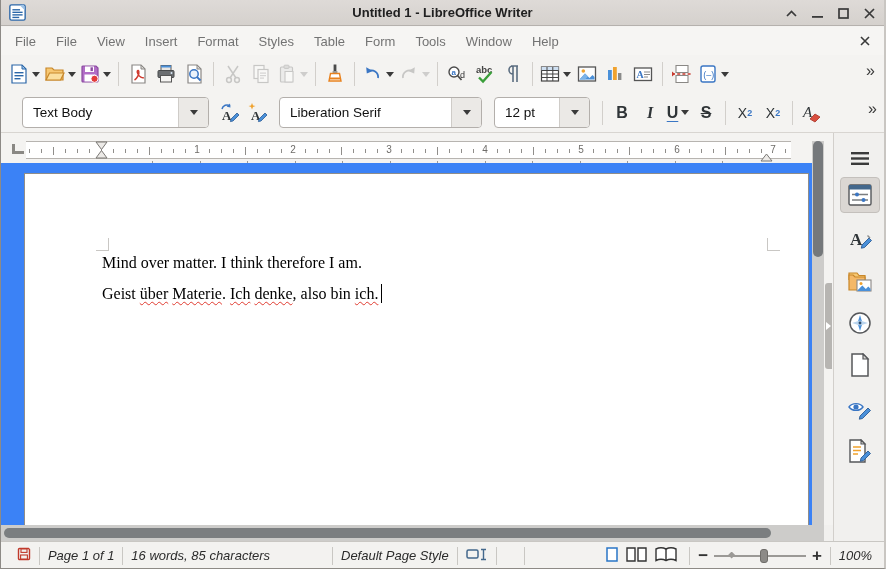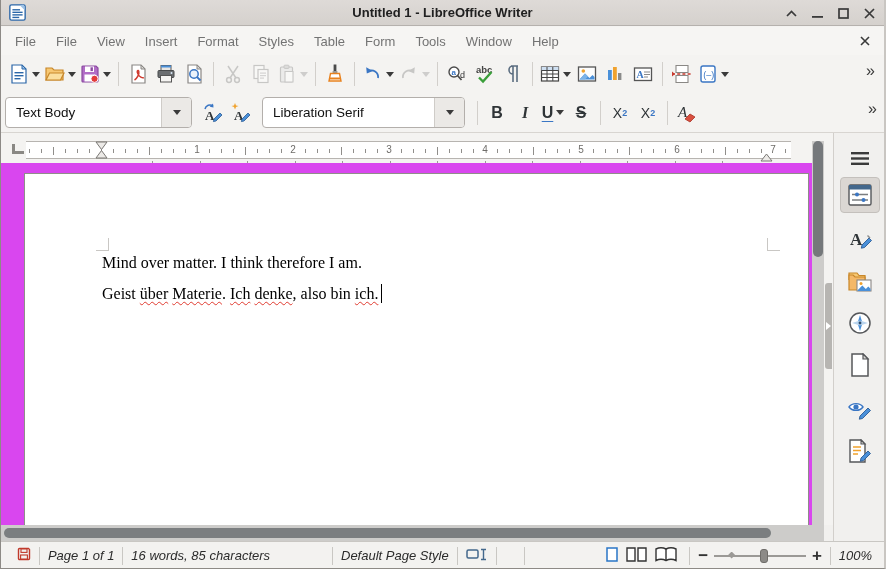--- a/index.html
+++ b/index.html
@@ -20,21 +20,21 @@
   
   #menubar { position:absolute; left:0; top:27px; width:100%; height:28px; background:#f6f5f3;
              display:flex; align-items:center; padding-left:4px; }
   .menu-item { padding:4px 10px; color:#737373; }
   #menubar-close { position:absolute; right:14px; top:7px; }
 
   
   #std-toolbar { position:absolute; left:0; top:55px; width:100%; height:38px; background:#f4f3f1;
                  display:flex; align-items:center; padding-left:6px; }
   #fmt-toolbar { position:absolute; left:0; top:93px; width:100%; height:40px; background:#f4f3f1;
-                 border-bottom:1px solid #d8d5d1; display:flex; align-items:center; padding-left:4px; }
+                 border-bottom:1px solid #d8d5d1; display:flex; align-items:center; padding-left:21px; }
   .tbtn { height:28px; min-width:28px; padding:0 2px; display:flex; align-items:center; justify-content:center; border-radius:3px; }
   .drop { width:0; height:0; border-left:4px solid transparent; border-right:4px solid transparent;
           border-top:5px solid #3a3a3a; margin-left:3px; }
   .dis { opacity:.42; filter:grayscale(1); }
   .vsep { width:1px; height:24px; background:#d2cfcb; margin:0 5px; }
   .overflow { font-size:16px; color:#3a3a3a; letter-spacing:-1px; }
   #std-overflow { position:absolute; right:10px; top:62px; }
   #fmt-overflow { position:absolute; right:8px; top:100px; }
 
   .combo { height:31px; background:#fff; border:1px solid #b3afab; border-radius:4px;
@@ -52,21 +52,21 @@
            border-top:1px solid #b7b4b0; border-bottom:1px solid #b7b4b0; }
   .tick { position:absolute; top:7px; width:1px; height:4px; background:#908e8b; }
   .tick.med { top:5px; height:8px; }
   .rnum { position:absolute; top:2px; font-size:10px; color:#6e6c69; transform:translateX(-50%); }
   .tabmark { position:absolute; top:19px; width:7px; height:4px; border-bottom:1px solid #9a9895; }
   .tabmark::after { content:""; position:absolute; left:3px; top:0; width:1px; height:4px; background:#9a9895; }
   #indent-marker { position:absolute; left:94px; top:-1px; }
   #right-indent-marker { position:absolute; left:759px; top:8px; }
 
   
-  #doc-area { position:absolute; left:0; top:163px; width:811px; height:362px; background:#d946ef; overflow:hidden; }
+  #doc-area { position:absolute; left:0; top:163px; width:811px; height:362px; background:#3b82f6; overflow:hidden; }
   #page { position:absolute; left:23px; top:10px; width:785px; height:600px; background:#fff; border:1px solid #8f8d8a; }
   .corner-mark-tl { position:absolute; left:71px; top:64px; width:13px; height:13px;
                     border-right:1px solid #c9c7c4; border-bottom:1px solid #c9c7c4; }
   .corner-mark-tr { position:absolute; left:742px; top:64px; width:13px; height:13px;
                     border-left:1px solid #c9c7c4; border-bottom:1px solid #c9c7c4; }
   .docline { position:absolute; left:77px; font-family:"Liberation Serif", serif; font-size:16px; color:#000; white-space:pre; }
   #line1 { top:80px; }
   #line2 { top:111px; }
   .sq { text-decoration:underline; text-decoration-style:wavy; text-decoration-color:#e03b30;
         text-decoration-thickness:1px; text-underline-offset:2px;font-family:Liberation Serif, serif; }
@@ -347,20 +347,26 @@
     </div>
     <div class="tbtn">
       <svg width="22" height="22" viewBox="0 0 22 22">
           <path d="M6 1l1 2.5L9.5 4 7 5l-1 2.5L5 5 2.5 4 5 3.5z" fill="#f0a22e"></path>
           <text x="5" y="18" font-family="Liberation Serif, serif" font-size="13" font-weight="bold" fill="#2f3437">A</text>
           <path d="M13 17l6-6 2 2-6 6-2.6.6z" fill="#4a90d9" stroke="#2a5a94" stroke-width="0.8"></path>
         </svg>
     </div>
     <div class="combo" style="width:203px; margin-left:8px">
       <span class="val">Liberation Serif</span>
+      <span class="arrow">
+          <span class="drop" style="margin:0"></span>
+        </span>
+    </div>
+    <div class="combo" style="width:96px; margin-left:12px">
+      <span class="val">12 pt</span>
       <span class="arrow">
           <span class="drop" style="margin:0"></span>
         </span>
     </div>
     <div class="vsep" style="margin-left:12px"></div>
     <div class="tbtn">
       <span class="fmt-letter" style="font-weight:900">B</span>
     </div>
     <div class="tbtn">
       <span class="fmt-letter" style="font-family:'Liberation Serif',serif; font-style:italic; font-weight:600">I</span>

